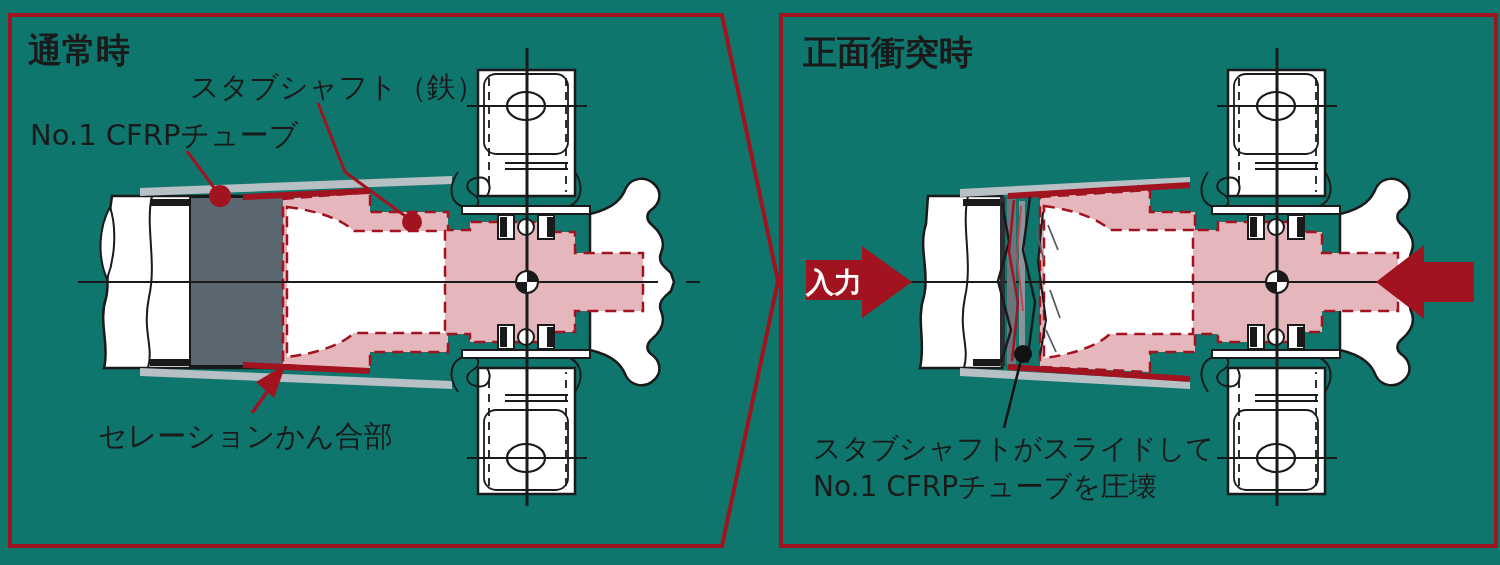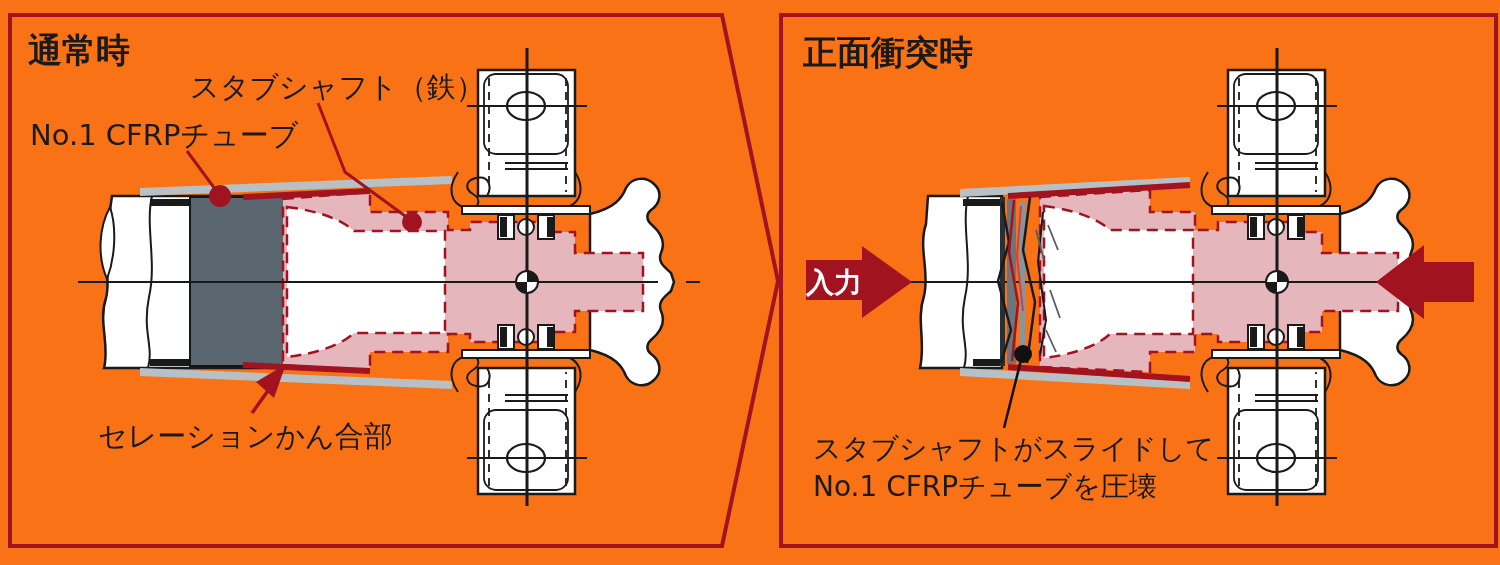--- a/index.html
+++ b/index.html
@@ -1,16 +1,16 @@
 <!DOCTYPE html>
 <html style="--accent: #a21320; --pink: #e5b7bc; --gray_band: #b7c0c4; --slate_block: #5a6770; --ink: #1a1a1a;"><head>
 <meta charset="utf-8">
 <style>
   html,body{margin:0;padding:0;background:#ffffff;}
-  .stage{width:1500px;height:565px;position:relative;background:#f97316;
+  .stage{width:1500px;height:565px;position:relative;background:#0f766e;
          font-family:"DejaVu Sans","Liberation Sans",sans-serif;}
   svg{display:block;}
   text{font-family:"DejaVu Sans","Liberation Sans",sans-serif;fill:var(--ink);}
   .t-title{font-size:34px;font-weight:700;}
   .t-label{font-size:29px;font-weight:400;}
   .t-caption{font-size:28px;font-weight:400;}
   .t-input{font-size:28px;font-weight:700;fill:#ffffff;}
   .accent-fill{fill:var(--accent);}
   .accent-stroke{stroke:var(--accent);}
   .pink-fill{fill:var(--pink);}

